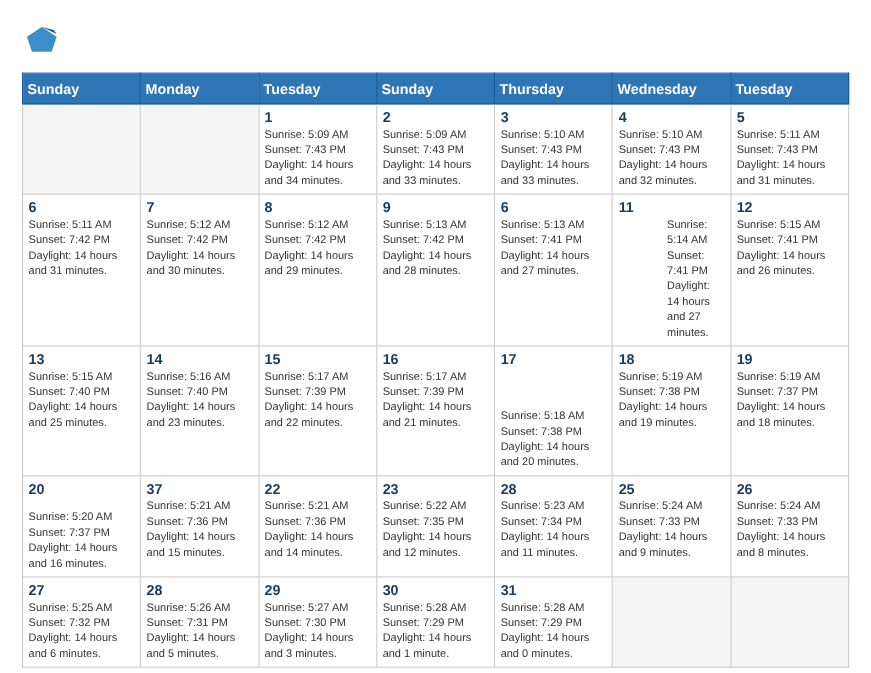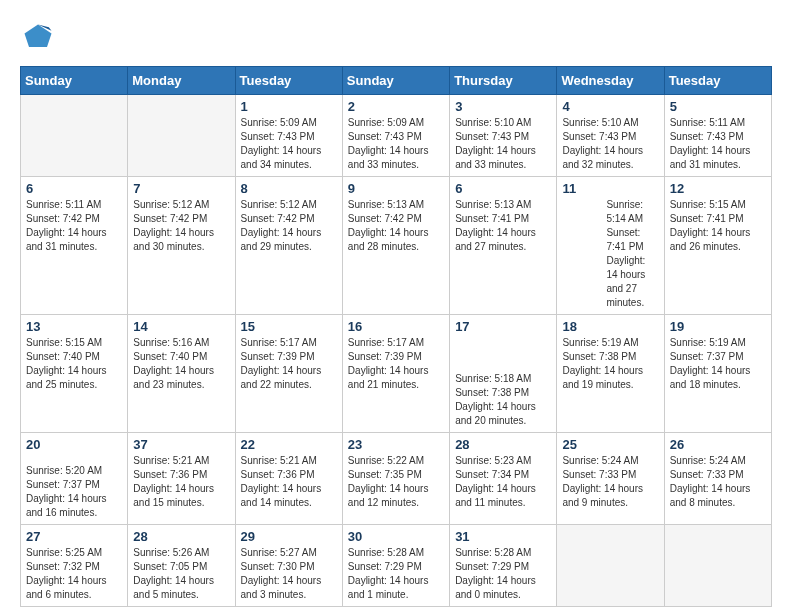--- a/index.html
+++ b/index.html
@@ -291,21 +291,21 @@
       <tr>
         <td>
           <div class="day-number">27</div>
           <div class="day-info" style="white-space: pre-line;">Sunrise: 5:25 AM
 Sunset: 7:32 PM
 Daylight: 14 hours and 6 minutes.</div>
         </td>
         <td>
           <div class="day-number">28</div>
           <div class="day-info" style="white-space: pre-line;">Sunrise: 5:26 AM
-Sunset: 7:05 PM
+Sunset: 7:31 PM
 Daylight: 14 hours and 5 minutes.</div>
         </td>
         <td>
           <div class="day-number">29</div>
           <div class="day-info" style="white-space: pre-line;">Sunrise: 5:27 AM
 Sunset: 7:30 PM
 Daylight: 14 hours and 3 minutes.</div>
         </td>
         <td>
           <div class="day-number">30</div>

